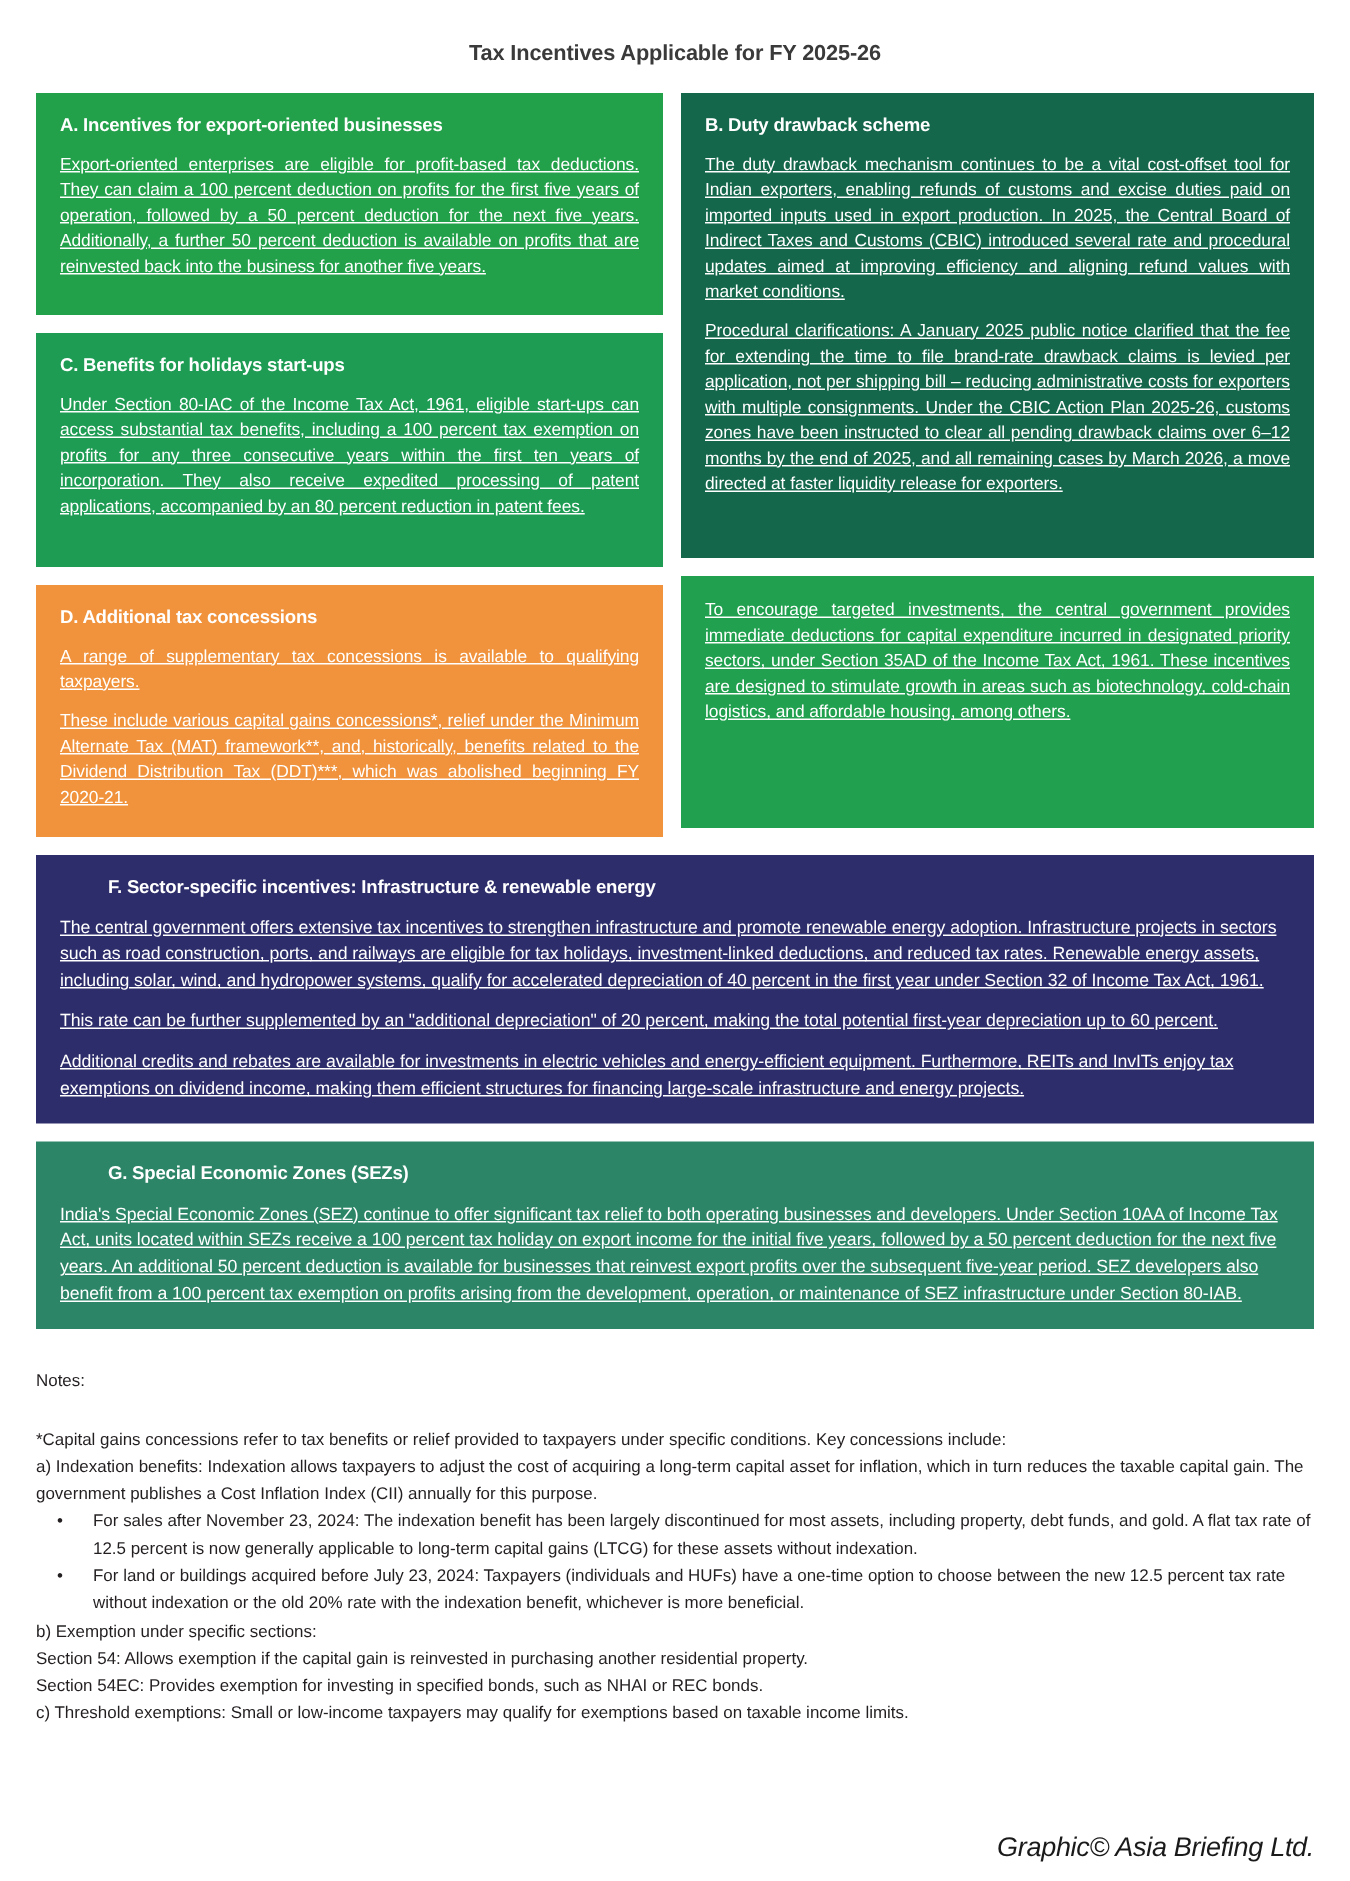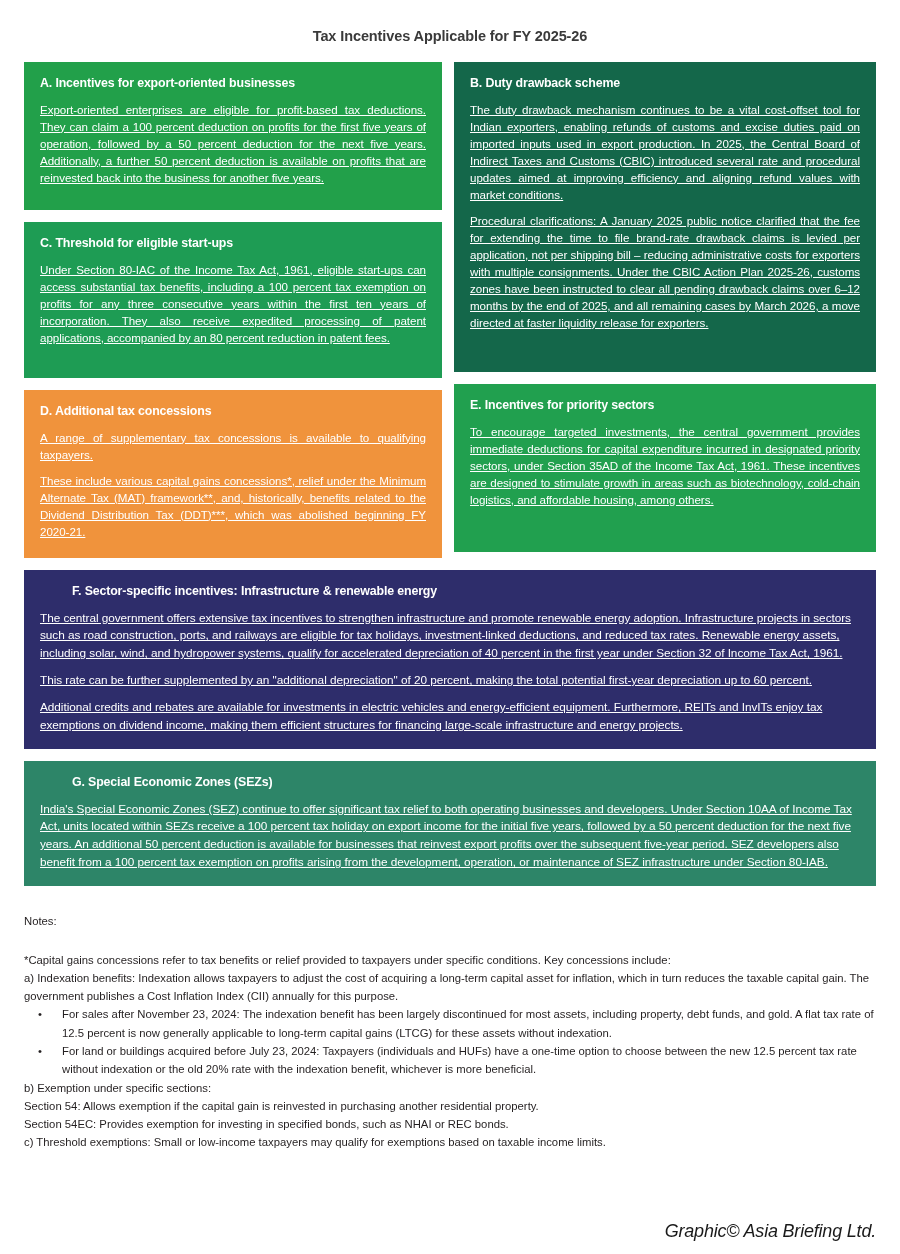--- a/index.html
+++ b/index.html
@@ -117,42 +117,41 @@
   <div class="grid">
 
     <div class="col col-left">
 
       <div class="card c-green-a card-a">
         <h3>A. Incentives for export-oriented businesses</h3>
         <p>Export-oriented enterprises are eligible for profit-based tax deductions. They can claim a 100 percent deduction on profits for the first five years of operation, followed by a 50 percent deduction for the next five years. Additionally, a further 50 percent deduction is available on profits that are reinvested back into the business for another five years.</p>
       </div>
 
       <div class="card c-green-c card-c">
-        <h3>C. Threshold for eligible start-ups</h3>
+        <h3>C. Benefits for holidays start-ups</h3>
         <p>Under Section 80-IAC of the Income Tax Act, 1961, eligible start-ups can access substantial tax benefits, including a 100 percent tax exemption on profits for any three consecutive years within the first ten years of incorporation. They also receive expedited processing of patent applications, accompanied by an 80 percent reduction in patent fees.</p>
       </div>
 
       <div class="card c-orange card-d">
         <h3>D. Additional tax concessions</h3>
         <p>A range of supplementary tax concessions is available to qualifying taxpayers.</p>
         <p>These include various capital gains concessions*, relief under the Minimum Alternate Tax (MAT) framework**, and, historically, benefits related to the Dividend Distribution Tax (DDT)***, which was abolished beginning FY 2020-21.</p>
       </div>
 
     </div>
 
     <div class="col col-right">
 
       <div class="card c-green-dark card-b">
         <h3>B. Duty drawback scheme</h3>
         <p>The duty drawback mechanism continues to be a vital cost-offset tool for Indian exporters, enabling refunds of customs and excise duties paid on imported inputs used in export production. In 2025, the Central Board of Indirect Taxes and Customs (CBIC) introduced several rate and procedural updates aimed at improving efficiency and aligning refund values with market conditions.</p>
         <p>Procedural clarifications: A January 2025 public notice clarified that the fee for extending the time to file brand-rate drawback claims is levied per application, not per shipping bill – reducing administrative costs for exporters with multiple consignments. Under the CBIC Action Plan 2025-26, customs zones have been instructed to clear all pending drawback claims over 6–12 months by the end of 2025, and all remaining cases by March 2026, a move directed at faster liquidity release for exporters.</p>
       </div>
 
       <div class="card c-green-e card-e">
-        <h3>E. Incentives for priority sectors</h3>
         <p>To encourage targeted investments, the central government provides immediate deductions for capital expenditure incurred in designated priority sectors, under Section 35AD of the Income Tax Act, 1961. These incentives are designed to stimulate growth in areas such as biotechnology, cold-chain logistics, and affordable housing, among others.</p>
       </div>
 
     </div>
 
   </div>
 
   <div class="card c-navy wide">
     <h3>F. Sector-specific incentives: Infrastructure &amp; renewable energy</h3>
     <p>The central government offers extensive tax incentives to strengthen infrastructure and promote renewable energy adoption. Infrastructure projects in sectors such as road construction, ports, and railways are eligible for tax holidays, investment-linked deductions, and reduced tax rates. Renewable energy assets, including solar, wind, and hydropower systems, qualify for accelerated depreciation of 40 percent in the first year under Section 32 of Income Tax Act, 1961.</p>

